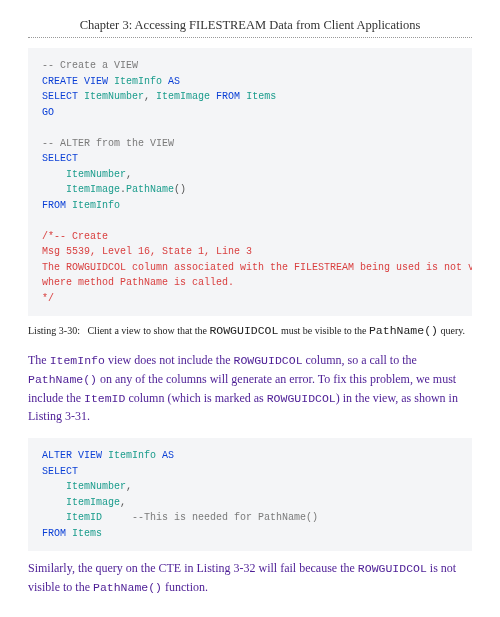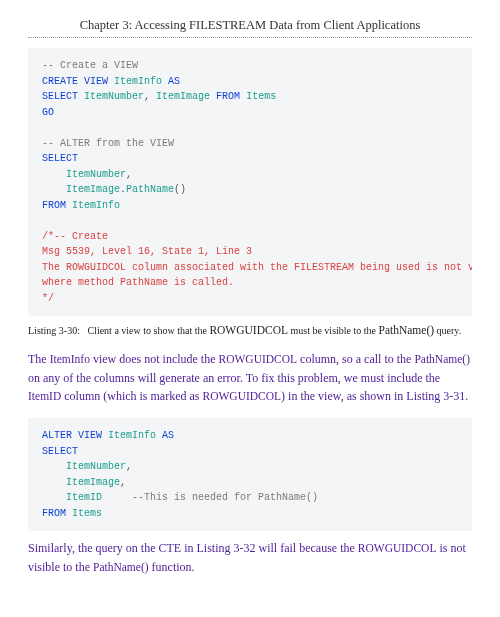--- a/index.html
+++ b/index.html
@@ -49,21 +49,21 @@
   .listing-caption b {
     font-weight: normal;
   }
   .body-text {
     font-size: 12px;
     line-height: 1.55;
     margin: 0 0 12px 0;
     color: #4c1d95;
   }
   .mono {
-    font-family: Liberation Serif, serif;
+    font-family: Liberation Mono, monospace;
     font-size: 11.5px;
   }
 </style>
 </head>
 <body>
 
 <div class="page">
 
   <div class="chapter-header">Chapter 3: Accessing FILESTREAM Data from Client Applications</div>
   <hr class="dotted-rule">

